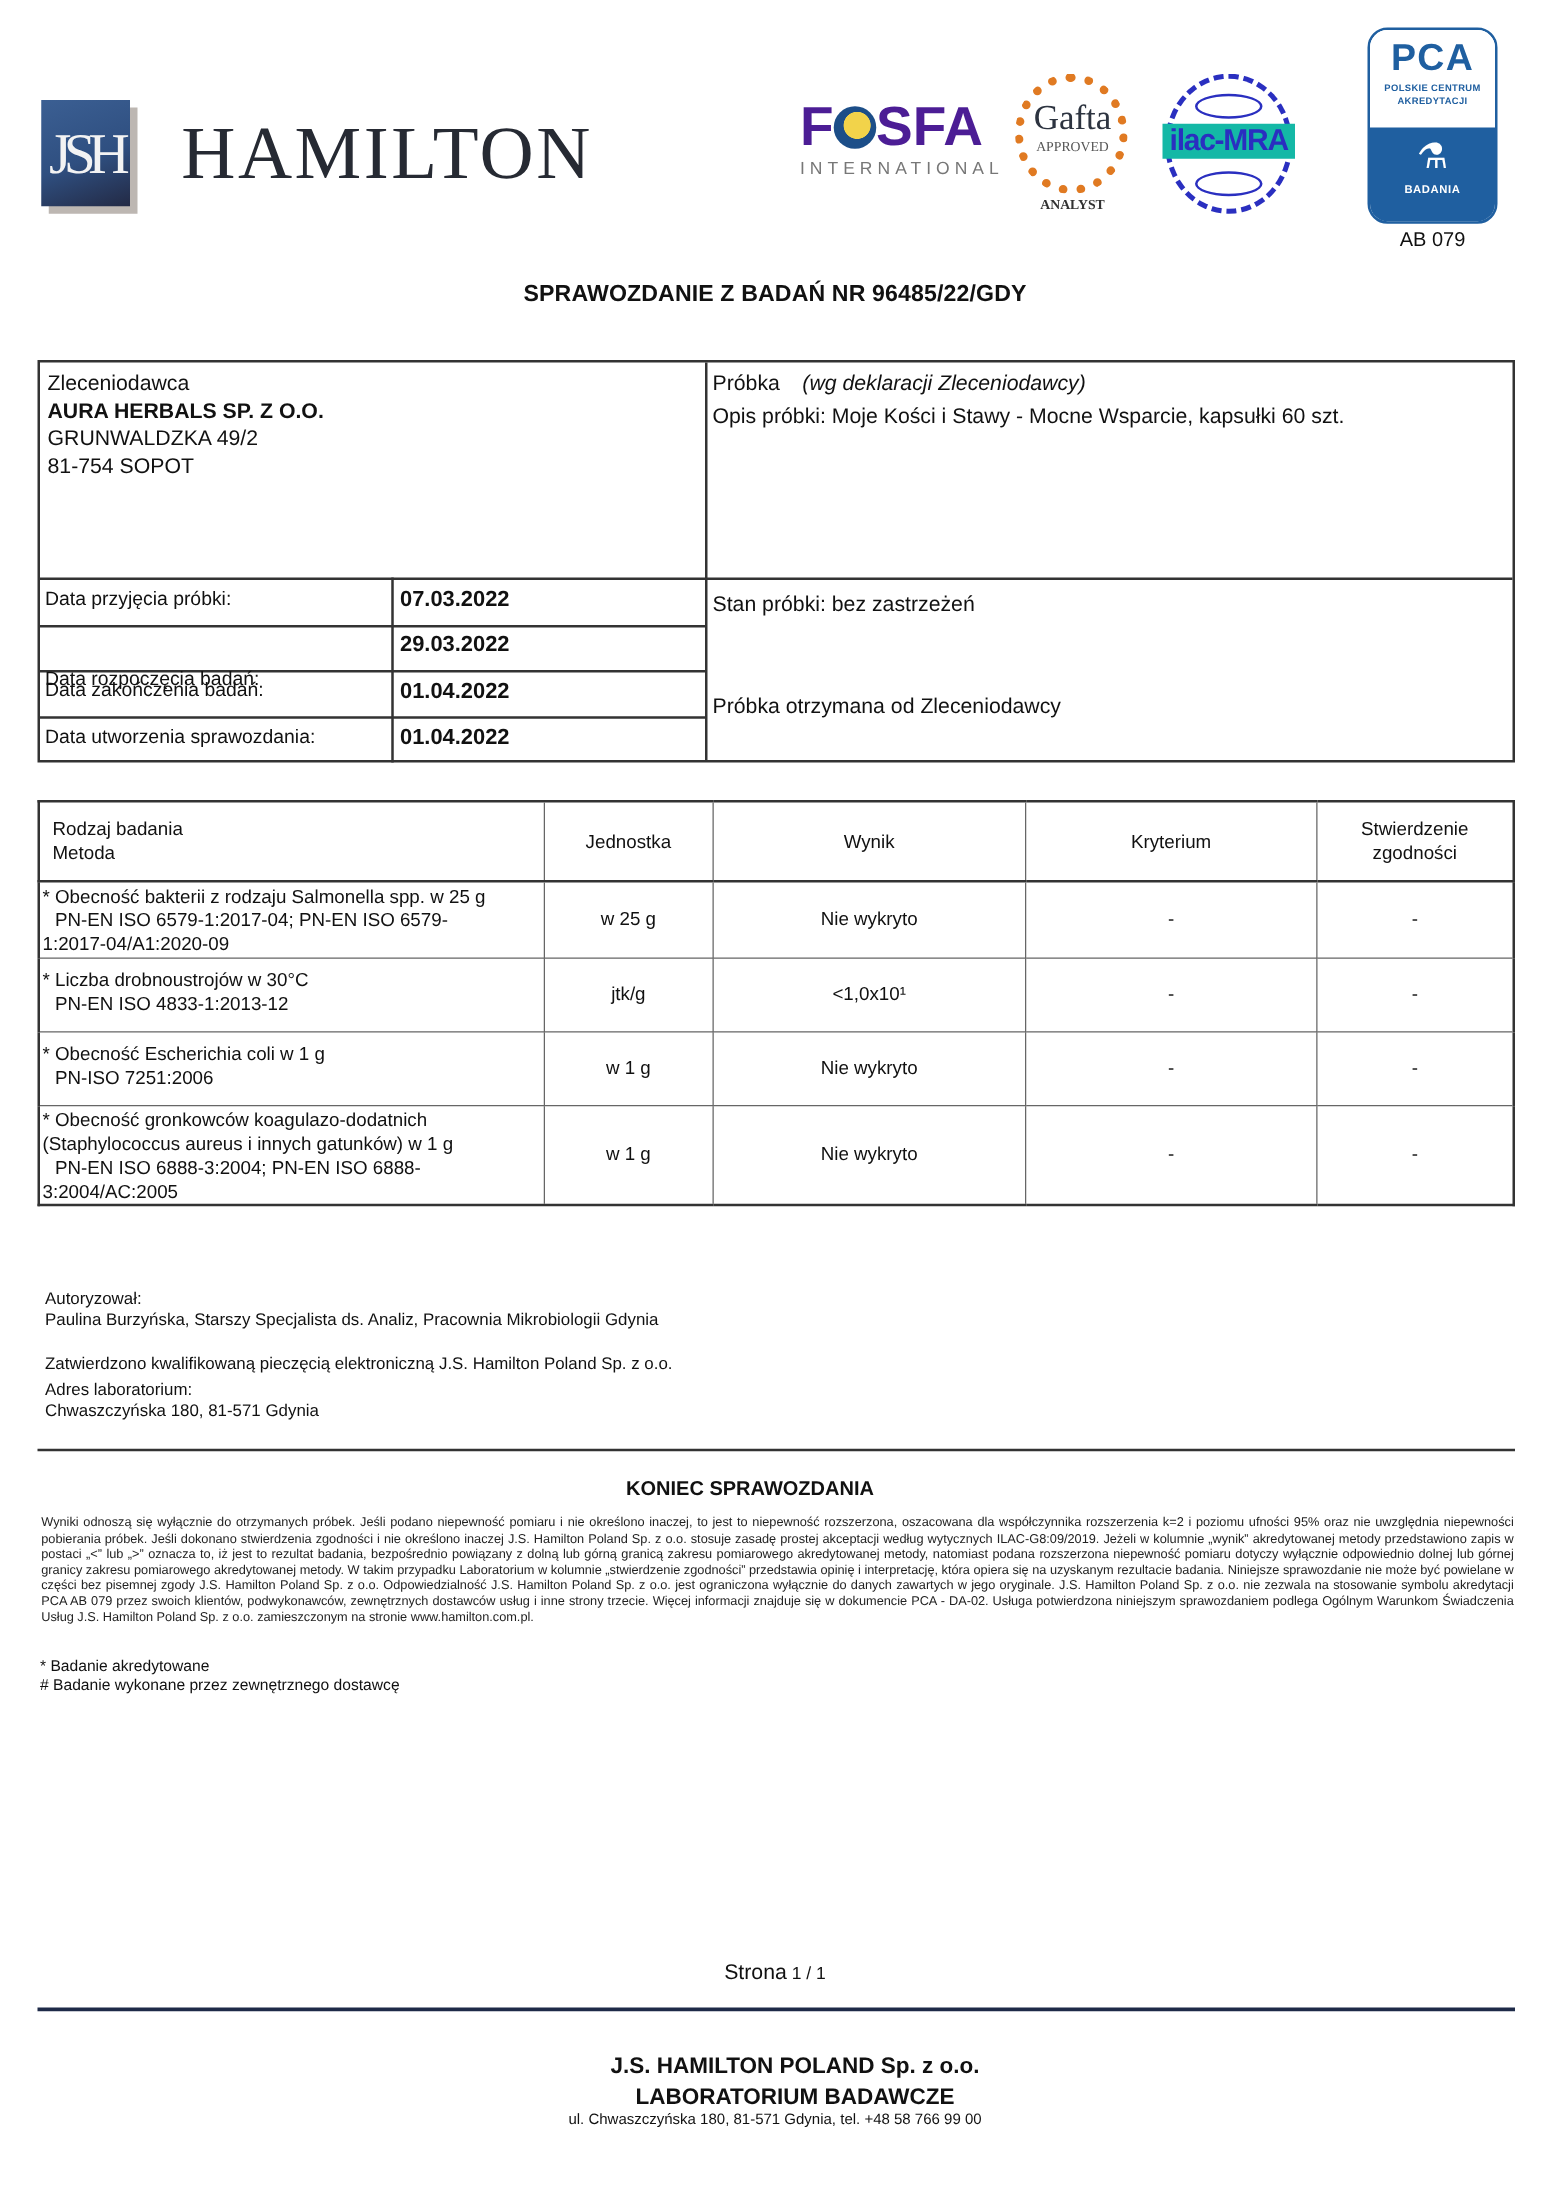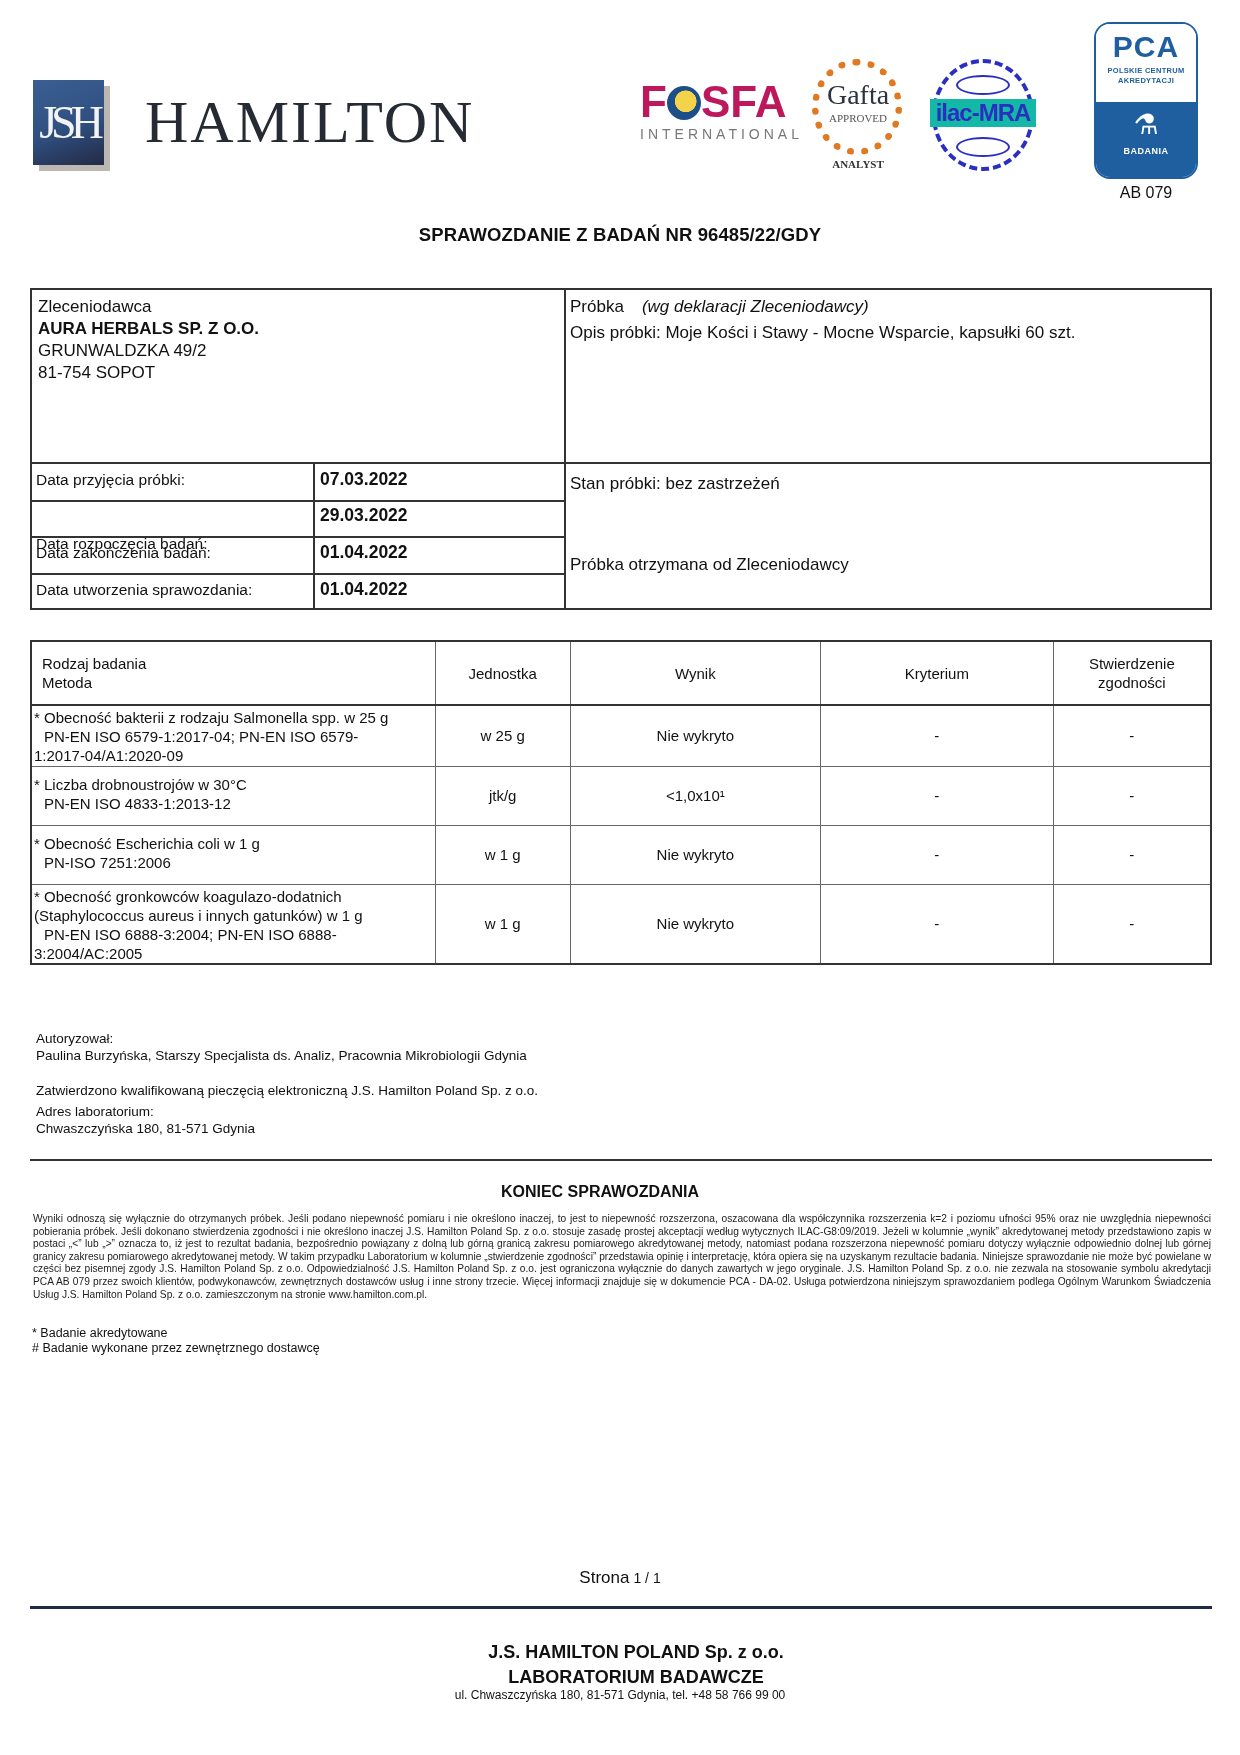--- a/index.html
+++ b/index.html
@@ -11,21 +11,21 @@
   .hamilton-logo { left: 33px; top: 80px; width: 460px; height: 90px; }
   .jsh-box { position: absolute; left: 0; top: 0; width: 71px; height: 85px;
     background: linear-gradient(160deg, #3b5f93 0%, #2f4f80 55%, #232a45 100%); }
   .jsh-shadow { position: absolute; left: 6px; top: 6px; width: 71px; height: 85px; background: #bdb7b2; }
   .jsh-text { position: absolute; left: 0; top: 0; width: 71px; height: 85px; color: #f3f3f3;
     font-family: "Liberation Serif", serif; font-size: 46px; line-height: 85px; text-align: center; letter-spacing: -6px; }
   .hamilton-word { position: absolute; left: 112px; top: 8px; font-family: "Liberation Serif", serif;
     font-size: 60px; color: #262a33; letter-spacing: 2px; }
 
   .fosfa { left: 640px; top: 80px; width: 160px; height: 60px; }
-  .fosfa-word { font-weight: bold; font-size: 44px; color: #be185d; letter-spacing: 0px; line-height: 44px; }
+  .fosfa-word { font-weight: bold; font-size: 44px; color: #4c1d95; letter-spacing: 0px; line-height: 44px; }
   .fosfa-globe { display: inline-block; width: 34px; height: 34px; border-radius: 50%;
     background: radial-gradient(circle at 55% 45%, #f2d34a 0%, #f2d34a 40%, #1c4e88 42%, #1c4e88 100%); vertical-align: -3px; }
   .fosfa-sub { font-size: 14px; color: #777; letter-spacing: 4px; margin-top: 2px; }
 
   .gafta { left: 810px; top: 57px; width: 96px; height: 118px; }
   .gafta-ring { position: absolute; left: 2px; top: 2px; width: 90px; height: 96px; border-radius: 50%;
     border: 7px dotted #e07a22; }
   .gafta-word { position: absolute; left: 0; top: 22px; width: 96px; text-align: center; font-family: "Liberation Serif", serif;
     font-size: 28px; color: #2d3440; }
   .gafta-approved { position: absolute; left: 0; top: 55px; width: 96px; text-align: center; font-family: "Liberation Serif", serif;

